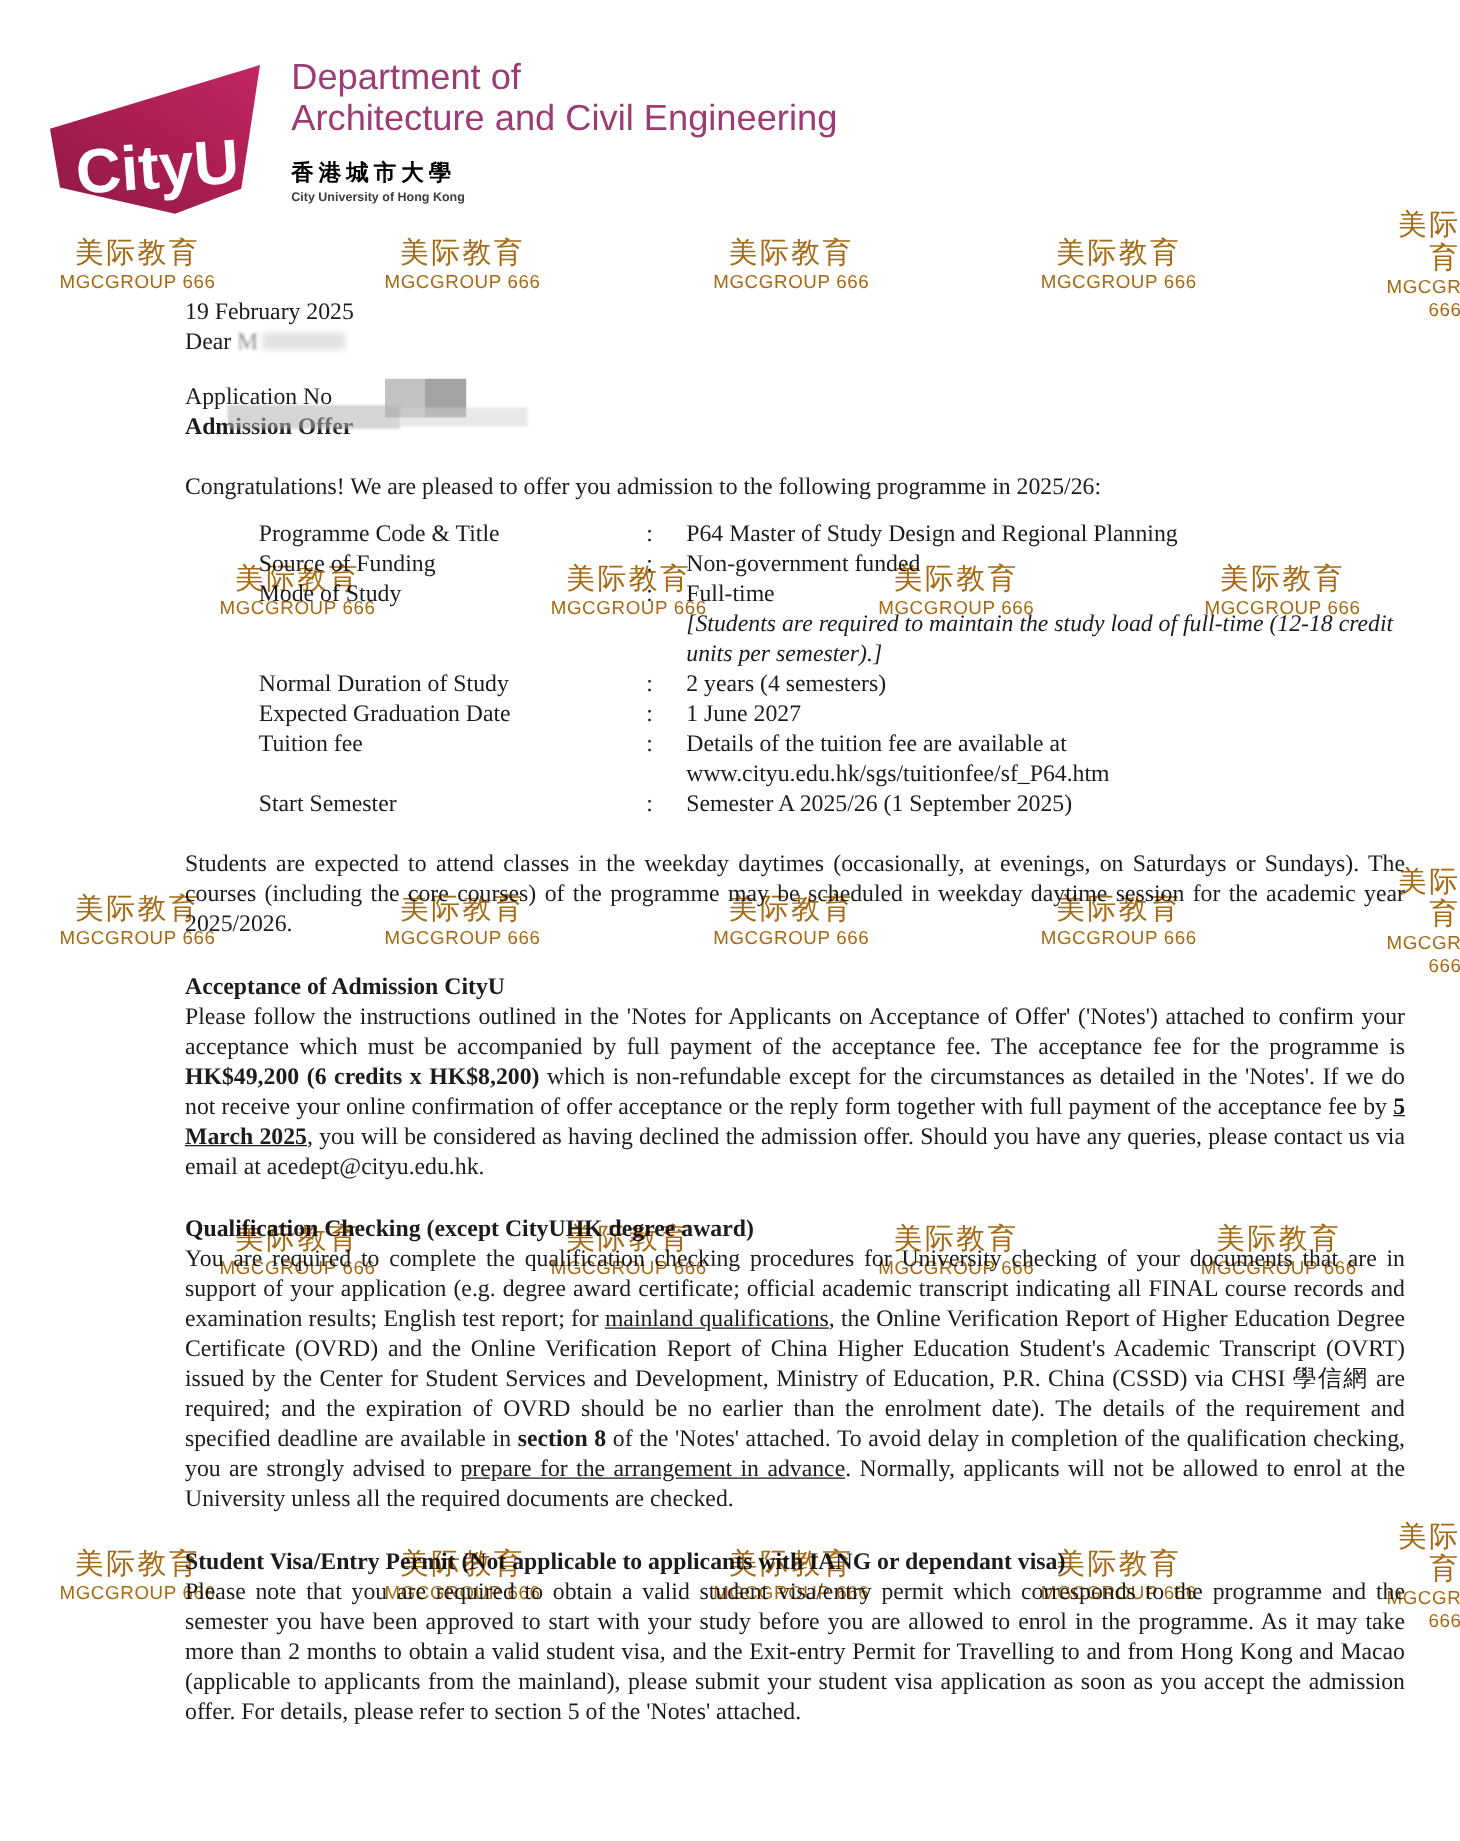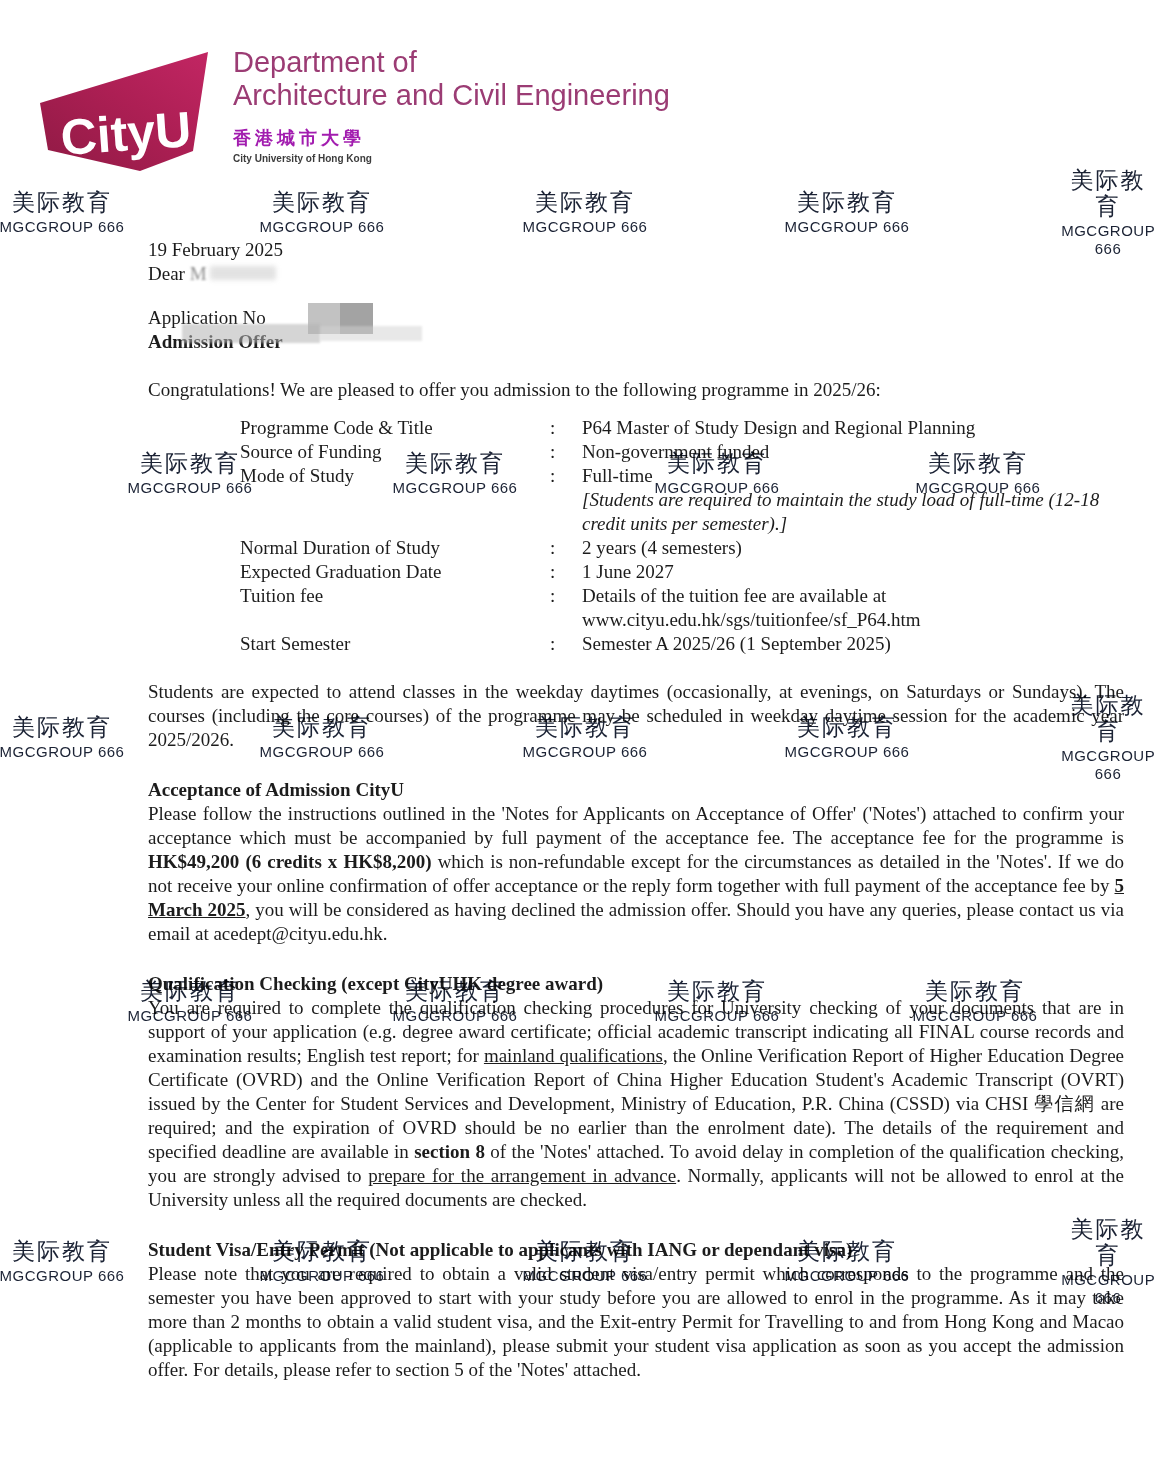--- a/index.html
+++ b/index.html
@@ -13,55 +13,55 @@
             mix-blend-mode:multiply; font-family:"Liberation Sans", sans-serif;}
   .wm{position:absolute; transform:translate(-50%,-50%); text-align:center; opacity:.95;}
   .wm1{font-size:23px; letter-spacing:2px; line-height:26px;}
   .wm2{font-size:15px; letter-spacing:.5px; line-height:18px; margin-top:3px;}
   
   .header{position:absolute; left:40px; top:43px; z-index:2;}
   .logo{position:absolute; left:0; top:2px;}
   .dept-block{position:absolute; left:193px; top:3px; width:700px;
               font-family:"Liberation Sans", sans-serif;}
   .dept-line{font-size:29px; line-height:33px; color:#9b3c74; letter-spacing:0;}
-  .uni-zh{margin-top:14px; font-size:18px; letter-spacing:4px; color:#a21caf; font-weight:bold;}
+  .uni-zh{margin-top:14px; font-size:18px; letter-spacing:4px; color:#000000; font-weight:bold;}
   .uni-en{margin-top:3px; font-size:10px; color:#3c3c3c; font-weight:bold;}
   
   .content{position:absolute; left:148px; top:238px; width:976px; z-index:2;
            font-size:19px; line-height:24px;}
   .content p{margin:0;}
   .just{text-align:justify;}
   .mb{margin-bottom:22px;}
   .line{position:relative;}
   
   .rd{position:absolute; display:block;}
   .rd-white{left:122px; top:-8px; width:40px; height:38px; background:#ffffff;}
   .rd-light{left:160px; top:-3px; width:32px; height:31px; background:#c2c2c2;}
   .rd-dark{left:192px; top:-3px; width:33px; height:31px; background:#a3a3a3;}
   .trace{color:#8d8d8d; filter:blur(1.1px); letter-spacing:6px;}
   .smudge{position:absolute; left:62px; top:4px; width:66px; height:14px;
           background:rgba(150,150,150,.28); filter:blur(2.5px); border-radius:2px;}
   .subject{font-weight:bold;}
   .patch-a{left:34px; top:-6px; width:138px; height:19px; background:rgba(178,178,178,.55); filter:blur(1px);}
   .patch-b{left:172px; top:-4px; width:102px; height:15px; background:rgba(210,210,210,.5); filter:blur(1px);}
   
-  .details{margin-left:92px; display:grid; grid-template-columns:310px 32px 1fr; margin-bottom:24px;}
+  .details{margin-left:59px; display:grid; grid-template-columns:310px 32px 1fr; margin-bottom:24px;}
   .details .lbl{grid-column:1;}
   .details .col{grid-column:2;}
   .details .val{grid-column:3; white-space:pre-line;}
   .details .note{grid-column:3; font-style:italic;}
   .heading{font-weight:bold; margin-top:26px;}
   .sect p{margin:0;}
 </style>
 </head>
 <body>
 
 <div class="page">
 
-  <div class="wm-layer" style="color: #0f172a;">
+  <div class="wm-layer" style="color: #a16207; margin-left: 48px;">
       <div class="wm" style="left: 62px; top: 212px;">
         <div class="wm1">美际教育</div>
         <div class="wm2">MGCGROUP 666</div>
       </div>
       <div class="wm" style="left: 322px; top: 212px;">
         <div class="wm1">美际教育</div>
         <div class="wm2">MGCGROUP 666</div>
       </div>
       <div class="wm" style="left: 585px; top: 212px;">
         <div class="wm1">美际教育</div>

